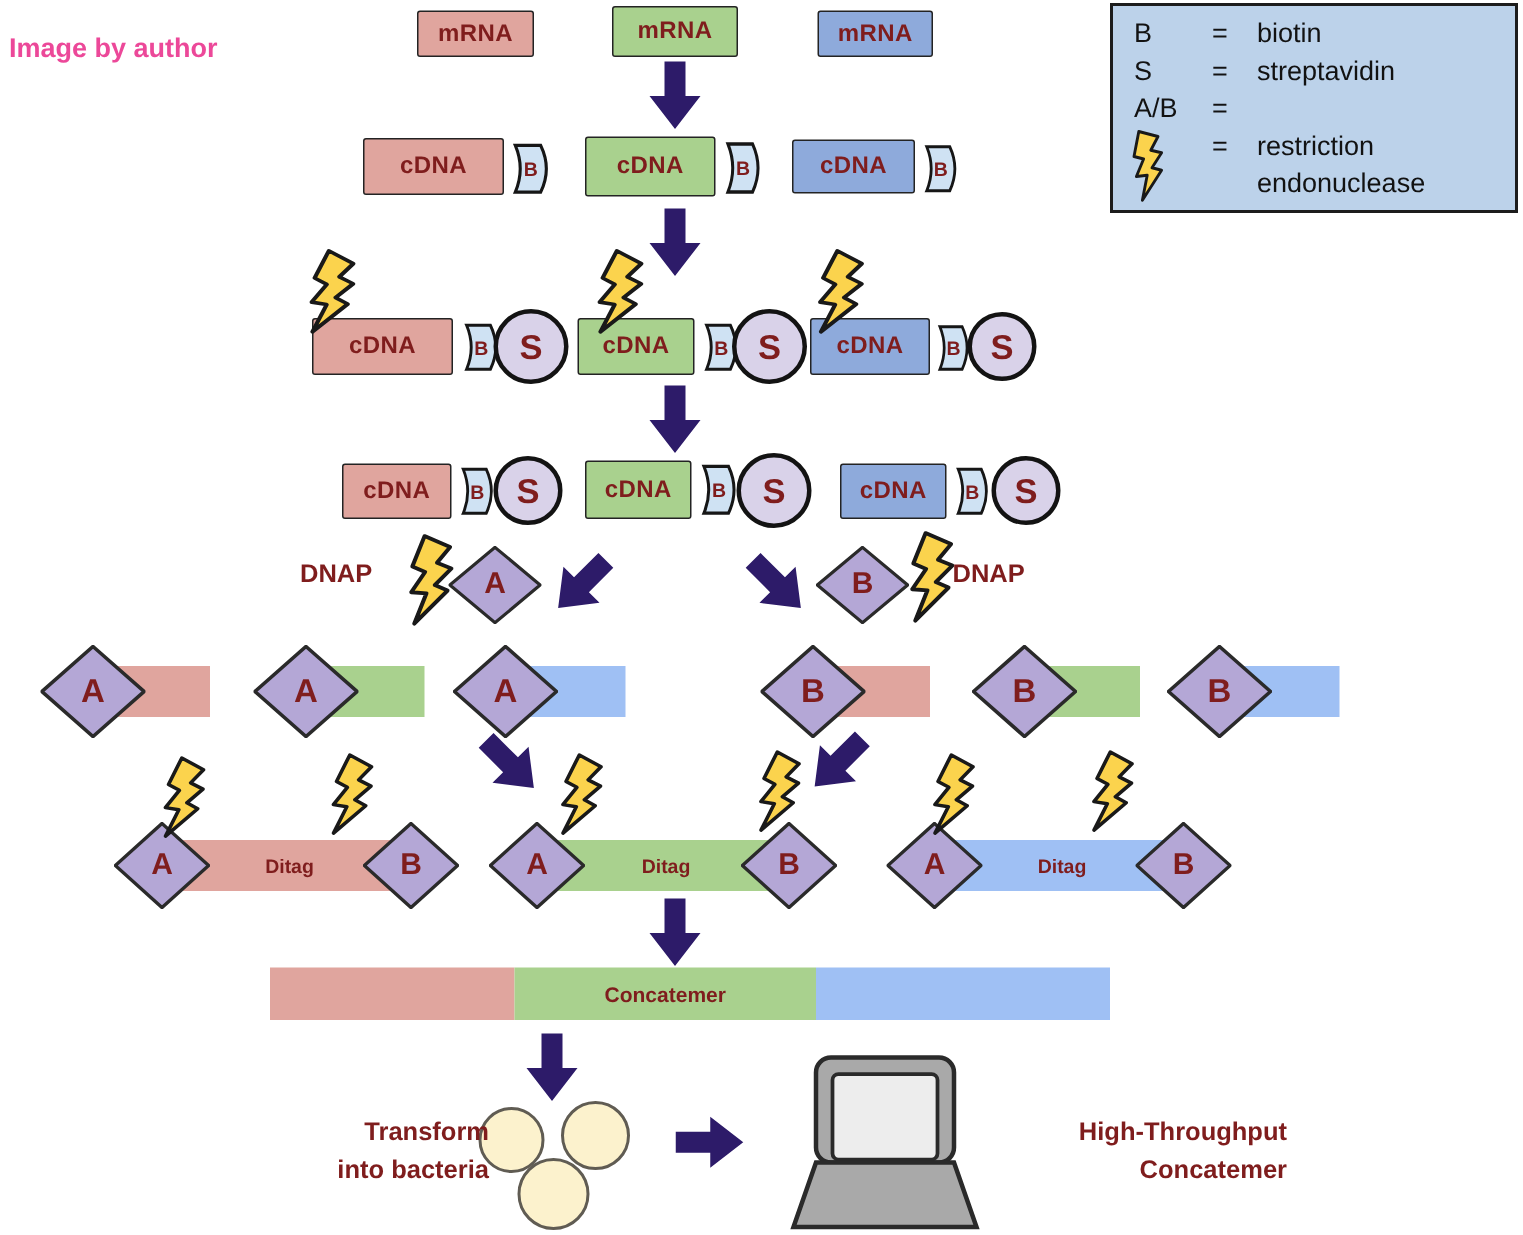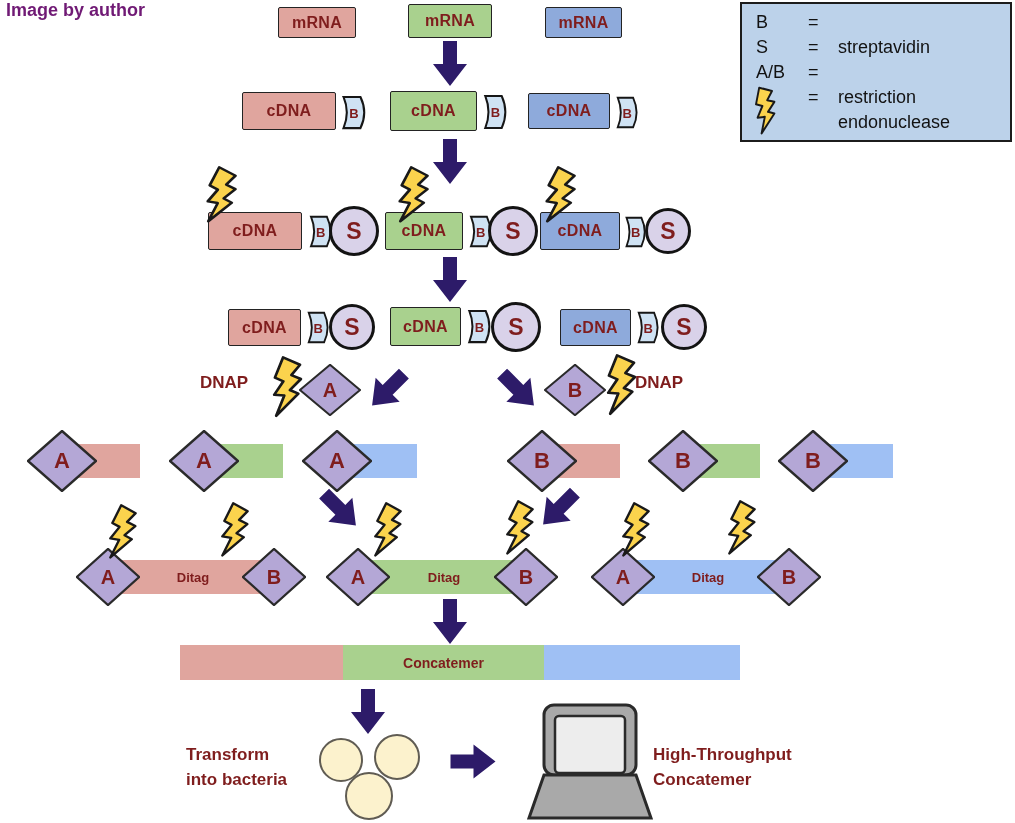--- a/index.html
+++ b/index.html
@@ -14,42 +14,43 @@
   .bar{display:flex;align-items:center;justify-content:center;}
   .bar .lbl{font-weight:bold;}
   .tag svg{position:absolute;inset:0;}
   .tag .lbl{position:absolute;left:56%;top:50%;transform:translate(-50%,-50%);font-weight:bold;font-size:13px;}
   .scircle{border-radius:50%;border:3px solid #131313;display:flex;align-items:center;justify-content:center;background:#d9d2e9;}
   .scircle .lbl{font-weight:bold;font-size:23px;}
   .diamond svg{position:absolute;inset:0;}
   .diamond .lbl{position:absolute;left:50%;top:50%;transform:translate(-50%,-50%);font-weight:bold;font-size:20px;}
   .bact{border-radius:50%;border:2px solid #605c53;}
   .text{font-weight:800;color:#181818;line-height:25px;white-space:pre-line;}
-  .text.center{text-align:left;}
-  .watermark{position:absolute;left:6px;top:0;font-size:18px;font-weight:800;color:#701a75;}
+  .text.center{text-align:right;}
+  .watermark{position:absolute;left:6px;top:22px;font-size:18px;font-weight:800;color:#ec4899;}
   .legend{
     position:absolute;left:740px;top:2px;width:272px;height:140px;
     background:#bcd2ea;border:2px solid #1c1c1c;padding:6px 0 0 14px;box-sizing:border-box;
     font-size:18px;color:#121212;
   }
   .leg-row{display:flex;align-items:flex-start;line-height:25px;}
   .leg-sym{width:52px;}
   .leg-eq{width:30px;}
   .leg-lab{width:165px;}
 </style>
 </head>
 <body>
 
 <div id="stage">
   <div class="watermark">Image by author</div>
 
   <div class="legend">
     <div class="leg-row">
       <span class="leg-sym">B</span>
       <span class="leg-eq">=</span>
+      <span class="leg-lab">biotin</span>
     </div>
     <div class="leg-row">
       <span class="leg-sym">S</span>
       <span class="leg-eq">=</span>
       <span class="leg-lab">streptavidin</span>
     </div>
     <div class="leg-row">
       <span class="leg-sym">A/B</span>
       <span class="leg-eq">=</span>
     </div>

